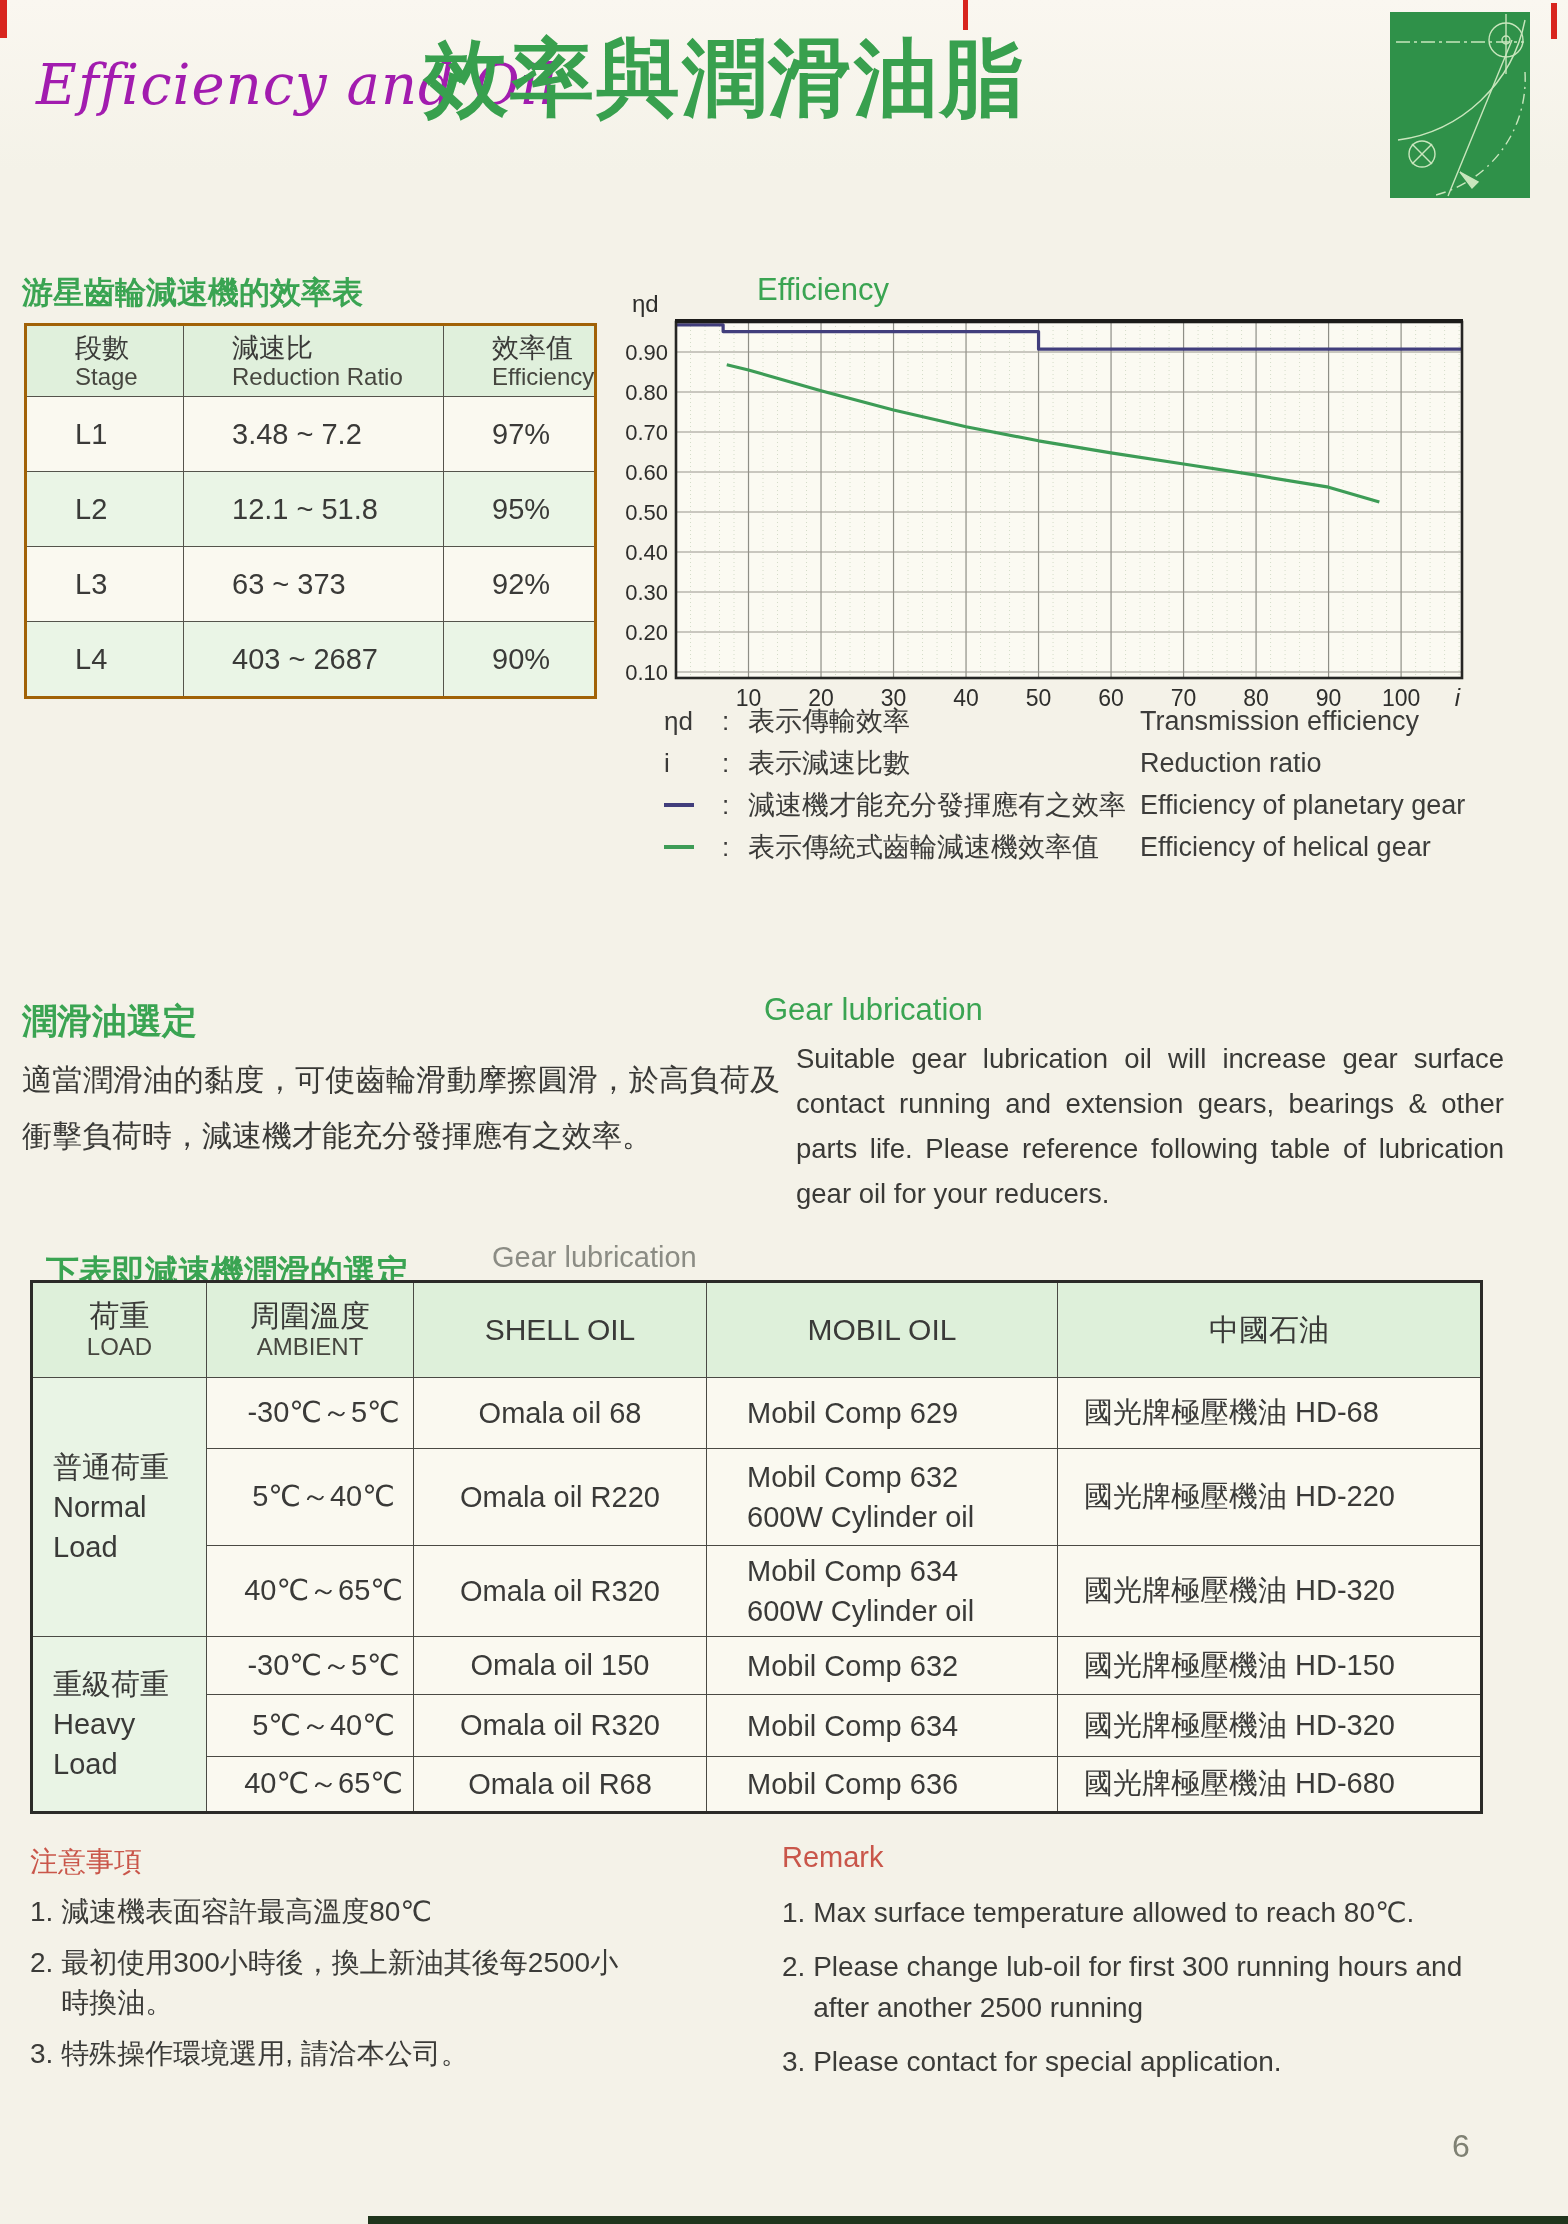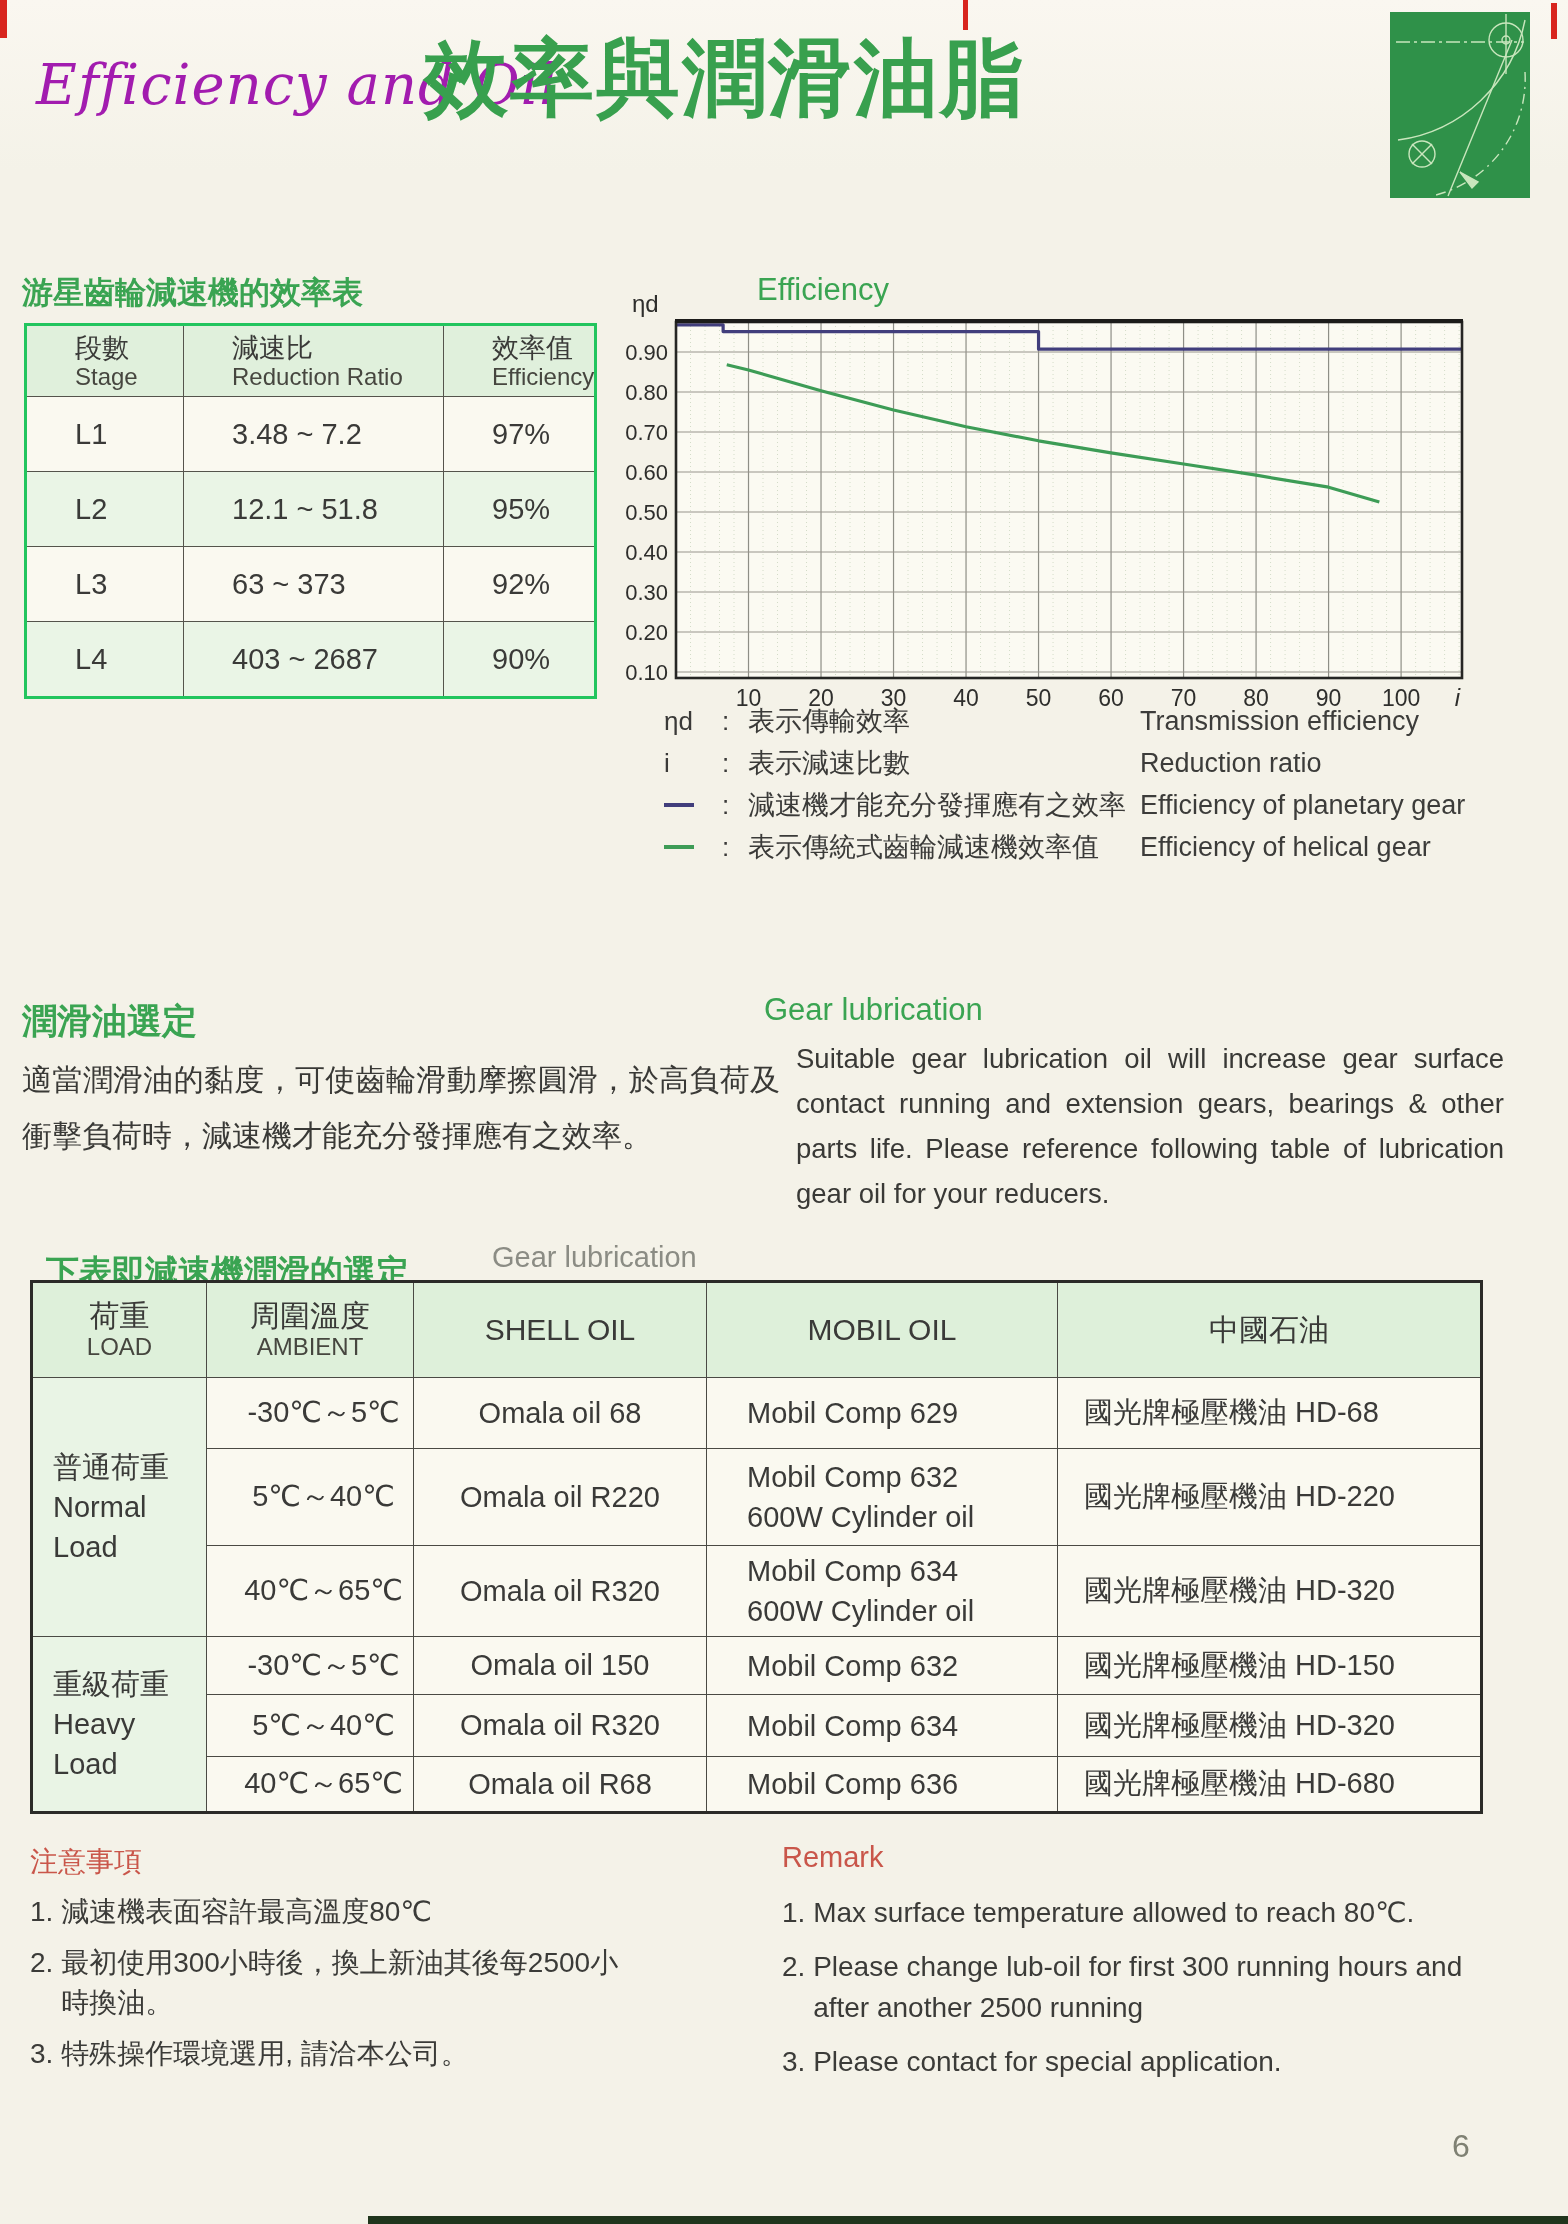--- a/index.html
+++ b/index.html
@@ -22,21 +22,21 @@
   .eff-h{left:22px;top:272px;font-size:31px;}
   .chart-h{left:757px;top:272px;font-size:31px;font-weight:500;}
   .lub-h-zh{left:22px;top:998px;font-size:35px;}
   .lub-h-en{left:764px;top:992px;font-size:31px;font-weight:500;}
   .tbl2-h-zh{left:30px;top:1234px;font-size:33px;}
   .tbl2-h-en{position:absolute;left:492px;top:1241px;font-size:29px;color:#8b8c84;}
   
   table{border-collapse:collapse;}
   .t1{position:absolute;left:24px;top:323px;table-layout:fixed;background:#faf9f0;}
   .t1 th,.t1 td{border:1.5px solid #55544c;padding:0 0 0 48px;text-align:left;}
-  .t1{border:3px solid #22c55e;padding-left:38px;}
+  .t1{border:3px solid #a16207;padding-left:38px;}
   .t1 thead th{height:70px;background:#e0f0dc;font-weight:400;}
   .t1 .czh{font-size:27px;line-height:30px;}
   .t1 .cen{font-size:24px;line-height:27px;color:#46463f;}
   .t1 td{height:74px;font-size:29px;}
   .t1 tr.alt td{background:#eaf5e6;}
   
   .chart-svg{position:absolute;left:600px;top:278px;}
   
   .legend{position:absolute;left:664px;top:700px;}
   .lg-row{display:flex;align-items:center;height:42px;}

